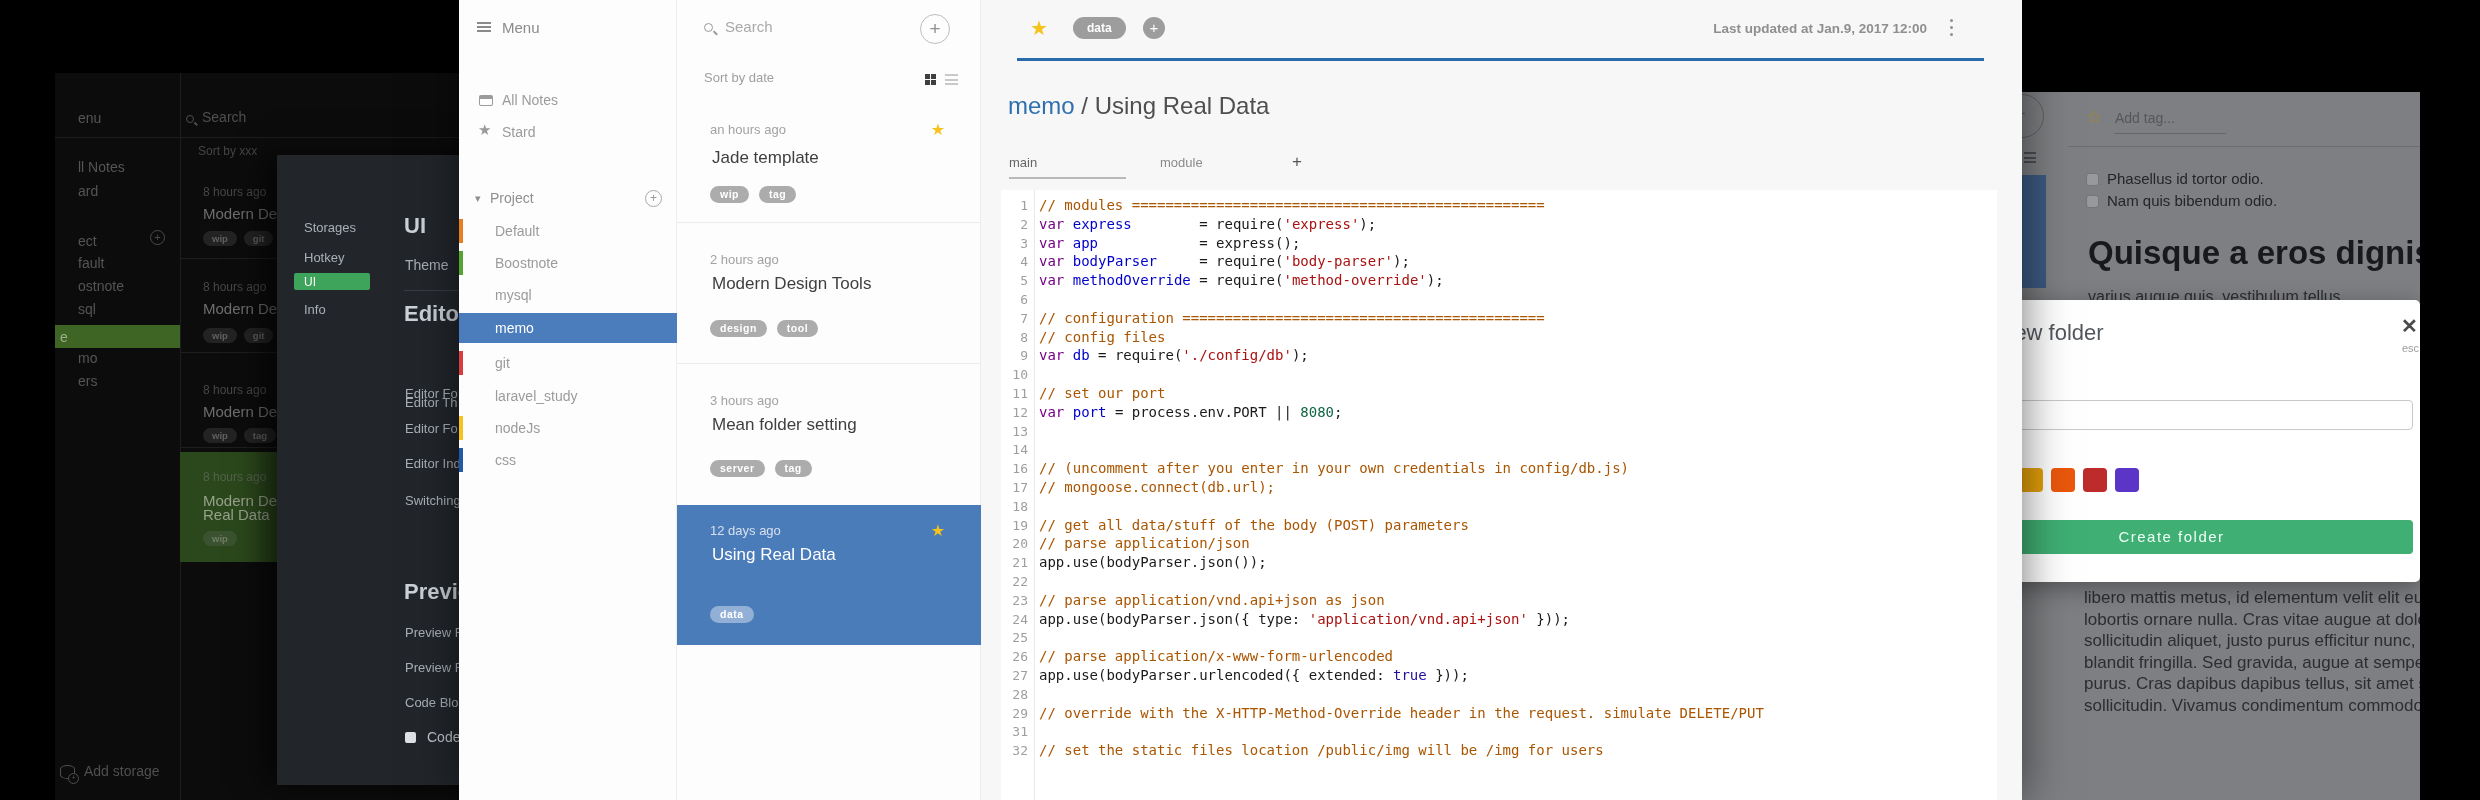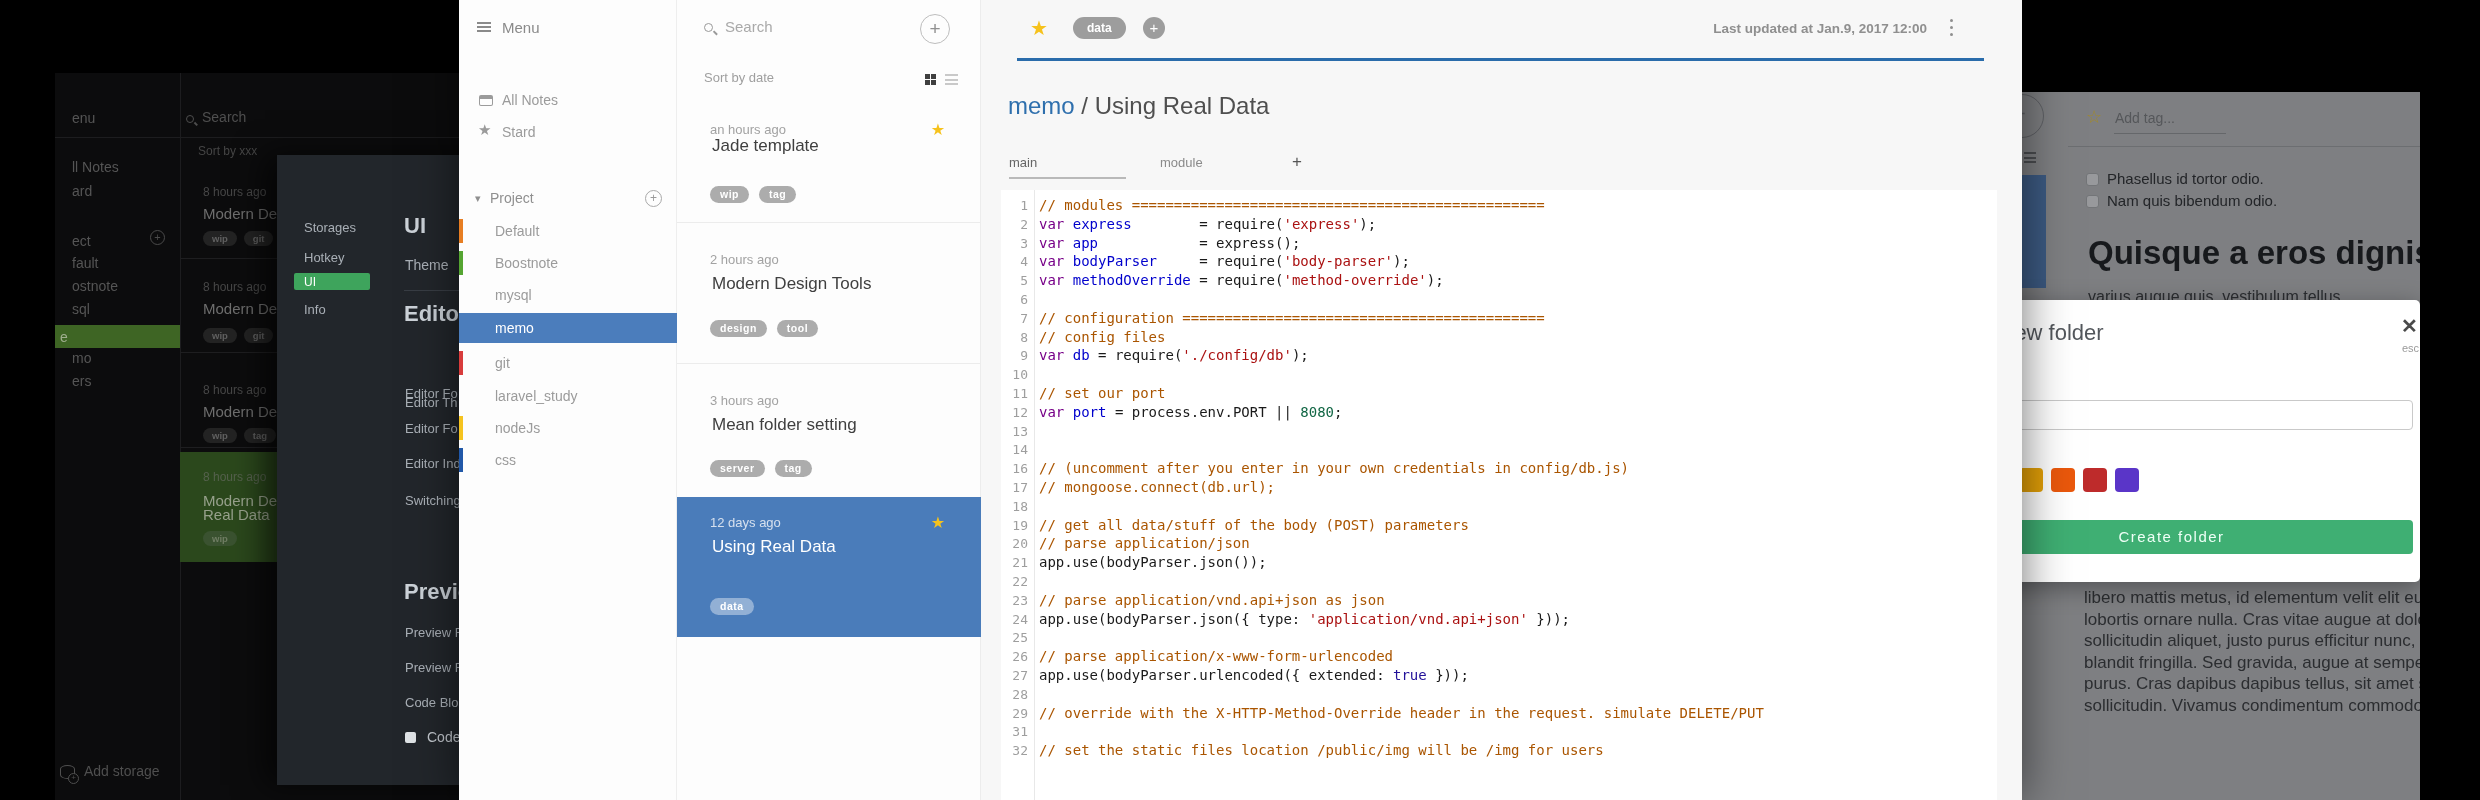--- a/index.html
+++ b/index.html
@@ -5,21 +5,21 @@
   html,body{margin:0;padding:0;background:#000;}
   #stage{position:relative;width:2480px;height:800px;background:#000;overflow:hidden;
          font-family:"Liberation Sans",sans-serif;}
   #stage *{box-sizing:border-box;}
   .abs{position:absolute;}
 
   
   #dark-app{left:55px;top:73px;width:404px;height:727px;background:#0c0c0d;overflow:hidden;}
   #dark-app .col-div{position:absolute;left:125px;top:0;width:1px;height:727px;background:#1d1d1f;}
   #dark-app .top-div{position:absolute;left:0;top:64px;width:404px;height:1px;background:#1d1d1f;}
-  .dk-side-item{position:absolute;left:17px;color:#555;font-size:14px;white-space:nowrap;}
+  .dk-side-item{position:absolute;left:23px;color:#555;font-size:14px;white-space:nowrap;}
   .dk-green-row{position:absolute;left:0;top:252px;width:125px;height:23px;background:#3e6524;}
   .dk-green-row span{position:absolute;left:5px;top:4px;color:#9fae8e;font-size:14px;}
   .dk-plus{position:absolute;left:95px;top:157px;width:15px;height:15px;border:1px solid #4a4a4a;
            border-radius:50%;color:#4a4a4a;font-size:11px;line-height:13px;text-align:center;}
   .dk-search-ic{position:absolute;left:131px;top:42px;width:8px;height:8px;border:1.5px solid #4d4d4d;border-radius:50%;}
   .dk-search-ic:after{content:"";position:absolute;left:7px;top:7px;width:4px;height:1.5px;background:#4d4d4d;transform:rotate(45deg);}
   .dk-search-lb{position:absolute;left:147px;top:36px;color:#4f4f4f;font-size:14px;}
   .dk-sort-lb{position:absolute;left:143px;top:71px;color:#454545;font-size:12px;}
   .dk-div{position:absolute;left:125px;width:152px;height:1px;background:#1e1e20;}
   .dk-time{position:absolute;left:148px;color:#474747;font-size:12px;}
@@ -112,21 +112,21 @@
   .list-ic{position:absolute;left:268px;top:74px;width:13px;height:11px;
       border-top:2px solid #c9c9c9;border-bottom:2px solid #c9c9c9;}
   .list-ic:after{content:"";position:absolute;left:0;top:2.5px;width:13px;height:2px;background:#c9c9c9;}
   .note-item{position:absolute;left:0;width:304px;}
   .note-item .ntime{position:absolute;left:33px;color:#a2a2a2;font-size:13px;}
   .note-item .ntitle{position:absolute;left:35px;color:#3f3f3f;font-size:17px;white-space:nowrap;}
   .note-item .nstar{position:absolute;right:36px;color:#f6c21c;font-size:16px;}
   .note-item .ntags{position:absolute;left:33px;white-space:nowrap;}
   .pill{display:inline-block;height:17px;line-height:17px;padding:0 10px;border-radius:9px;background:#acacac;
       color:#fff;font-size:10.5px;font-weight:bold;letter-spacing:.5px;margin-right:10px;}
-  .note-item.sel{background:#4a7cba;}
+  .note-item.sel{background:#4a7cba;margin-top:8px;}
   .note-item.sel .ntime{color:#d6e0ee;}
   .note-item.sel .ntitle{color:#fff;}
   .note-item.sel .pill{background:rgba(255,255,255,.4);}
   .note-div{position:absolute;left:0;width:304px;height:1px;background:#ececec;}
 
   #main-panel{position:absolute;left:522px;top:0;width:1041px;height:800px;background:#f7f7f7;}
   #hdr-star{position:absolute;left:49px;top:16px;color:#f6c21c;font-size:20px;}
   #hdr-tag{position:absolute;left:92px;top:17px;height:22px;line-height:22px;padding:0 14px;border-radius:11px;
       background:#9d9d9d;color:#fff;font-size:12px;font-weight:bold;}
   #hdr-plus{position:absolute;left:162px;top:17px;width:22px;height:22px;border-radius:50%;background:#9d9d9d;
@@ -329,21 +329,21 @@
           <i style="left:0;top:6px"></i>
           <i style="left:6px;top:6px"></i>
       </div>
       <div class="list-ic"></div>
       <div id="note-list">
           <div class="note-div" style="top: 222px;"></div>
           <div class="note-div" style="top: 363px;"></div>
           <div class="note-item" style="top: 100px; height: 122px;">
             <div class="ntime" style="top: 22px;">an hours ago</div>
             <div class="nstar" style="top: 20px;">★</div>
-            <div class="ntitle" style="top: 36px;">Jade template</div>
+            <div class="ntitle" style="top: 48px;">Jade template</div>
             <div class="ntags" style="top: 84px;"><span class="pill">wip</span><span class="pill">tag</span></div>
           </div>
           <div class="note-item" style="top: 222px; height: 141px;">
             <div class="ntime" style="top: 30px;">2 hours ago</div>
             <div class="ntitle" style="top: 52px;">Modern Design Tools</div>
             <div class="ntags" style="top: 96px;"><span class="pill">design</span><span class="pill">tool</span></div>
           </div>
           <div class="note-item" style="top: 363px; height: 134px;">
             <div class="ntime" style="top: 30px;">3 hours ago</div>
             <div class="ntitle" style="top: 52px;">Mean folder setting</div>

